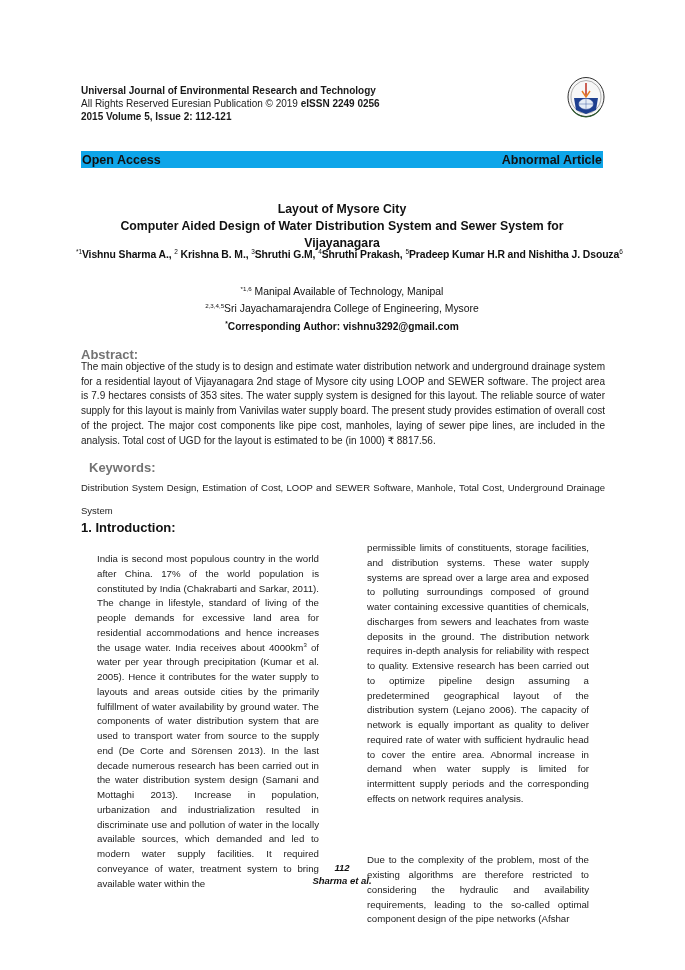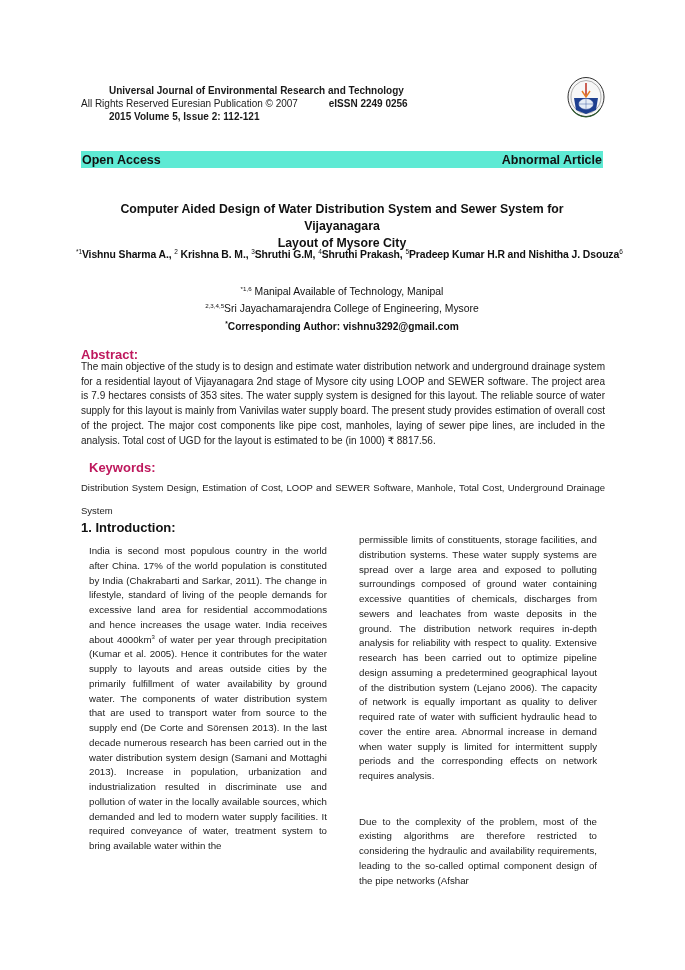--- a/index.html
+++ b/index.html
@@ -3,68 +3,68 @@
   <meta charset="utf-8">
   <style>
     html, body { margin: 0; padding: 0; background: #ffffff; }
     body { width: 685px; height: 970px; position: relative; overflow: hidden;
            font-family: "Liberation Sans", "DejaVu Sans", sans-serif; color: #111; }
     .page { position: absolute; left: 0; top: 0; width: 685px; height: 970px; background: #fff; }
 
     
     .journal-header { position: absolute; left: 81px; top: 84px; width: 460px; font-size: 10px; line-height: 13.2px; color: #1a1a1a; }
     .journal-header .line { white-space: nowrap; }
-    .b { font-weight: bold; margin-left: 28px; }
+    .b { font-weight: bold; }
     .logo { position: absolute; left: 566px; top: 76px; width: 40px; height: 46px; }
 
     
-    .access-bar { position: absolute; left: 81px; top: 151px; width: 522px; height: 17px; background: #5eead4;
+    .access-bar { position: absolute; left: 81px; top: 151px; width: 522px; height: 17px; background: #0ea5e9;
                   display: flex; justify-content: space-between; align-items: center; box-sizing: border-box; padding: 6px 1px; }
     .access-bar span { font-size: 12.5px; font-weight: bold; color: #111; }
 
     
     .title { position: absolute; left: 81px; top: 201px; width: 522px; text-align: center; font-weight: bold; font-size: 12.3px; line-height: 17px; color: #111; }
 
     .authors { position: absolute; left: 76px; top: 248px; width: 534px; text-align: center; font-weight: bold; font-size: 10.4px; white-space: nowrap; letter-spacing: -0.1px; }
     .authors sup { font-size: 6.5px; font-weight: normal; vertical-align: 4px; }
 
     .affils { position: absolute; left: 81px; top: 282px; width: 522px; text-align: center; font-size: 10.4px; line-height: 13.5px; }
     .affils sup { font-size: 6.2px; vertical-align: 4px; }
 
     .corresp { position: absolute; left: 81px; top: 320px; width: 522px; text-align: center; font-size: 10.2px; font-weight: bold; }
     .corresp sup { font-size: 6.5px; vertical-align: 4px; }
 
     
-    .section-h { position: absolute; left: 81px; font-weight: bold; font-size: 13px; color: #be185d; }
+    .section-h { position: absolute; left: 81px; font-weight: bold; font-size: 13px; color: #737373; }
     .abstract-h { top: 347px; }
     .abstract-body { position: absolute; left: 81px; top: 360px; width: 524px; font-size: 10px; line-height: 14.7px; font-weight: normal; text-align: justify; color: #1a1a1a; }
 
     .keywords-h { top: 460px; margin-left: 8px; }
     .keywords-body { position: absolute; left: 81px; top: 476px; width: 524px; font-size: 9.5px; line-height: 23px; text-align: justify; color: #222; }
 
     
     .col { position: absolute; width: 254px; font-size: 9.7px; line-height: 14.75px; text-align: justify; color: #222; }
-    .col p { margin: 8px; }
+    .col p { margin: 16px; }
     .col-left { left: 81px; top: 536px; }
     .col-right { left: 351px; top: 525px; }
     .intro-h { position: absolute; left: 81px; top: 520px; font-weight: bold; font-size: 13px; color: #111; text-align: right; }
     .col sup { font-size: 6px; vertical-align: 4px; line-height: 0; }
     .para-gap { height: 14.75px; }
 
     
     .footer { position: absolute; left: 81px; top: 861px; width: 522px; text-align: center; font-size: 9.5px; line-height: 13px; font-weight: bold; font-style: italic; color: #111; }
   </style>
 </head>
 <body>
 
 <div class="page">
 
   <div class="journal-header">
     <div class="line b">Universal Journal of Environmental Research and Technology</div>
-    <div class="line"><span>All Rights Reserved Euresian Publication © 2007 </span><span class="b">eISSN 2249 0256</span></div>
+    <div class="line"><span>All Rights Reserved Euresian Publication © 2019 </span><span class="b">eISSN 2249 0256</span></div>
     <div class="line b">2015 Volume 5, Issue 2: 112-121</div>
   </div>
 
   <svg class="logo" viewBox="0 0 40 46">
     <ellipse cx="20" cy="21" rx="18" ry="19.5" fill="#f7f7f7" stroke="#333" stroke-width="1"></ellipse>
     <ellipse cx="20" cy="21" rx="15" ry="16.5" fill="none" stroke="#666" stroke-width="0.5"></ellipse>
     <path d="M8 22 L32 22 L30 34 L20 38 L10 34 Z" fill="#1d3f8f"></path>
     <ellipse cx="20" cy="28" rx="7" ry="5" fill="#e6eef7" stroke="#fff" stroke-width="0.5"></ellipse>
     <line x1="13" y1="28" x2="27" y2="28" stroke="#1d3f8f" stroke-width="0.4"></line>
     <line x1="20" y1="23" x2="20" y2="33" stroke="#1d3f8f" stroke-width="0.4"></line>
@@ -72,22 +72,22 @@
     <path d="M16 15 L20 21 L24 15" fill="none" stroke="#e67e22" stroke-width="1.4"></path>
     <path d="M6 33 Q10 40 20 41 Q30 40 34 33" fill="none" stroke="#2e5d2e" stroke-width="1.2"></path>
   </svg>
 
   <div class="access-bar">
     <span>Open Access</span>
     <span>Abnormal Article</span>
   </div>
 
   <div class="title">
+    <div>Layout of Mysore City</div>
     <div>Computer Aided Design of Water Distribution System and Sewer System for Vijayanagara</div>
-    <div>Layout of Mysore City</div>
   </div>
 
   <div class="authors">
     <sup>*1</sup><span>Vishnu Sharma A., </span><sup>2</sup><span> Krishna B. M., </span><sup>3</sup><span>Shruthi G.M, </span><sup>4</sup><span>Shruthi Prakash, </span><sup>5</sup><span>Pradeep Kumar H.R and Nishitha J. Dsouza</span><sup>6</sup>
   </div>
 
   <div class="affils">
     <div><sup>*1,6</sup><span> Manipal Available of Technology, Manipal</span></div>
     <div><sup>2,3,4,5</sup><span>Sri Jayachamarajendra College of Engineering, Mysore</span></div>
   </div>
@@ -103,13 +103,17 @@
   <div class="intro-h">1. Introduction:</div>
   <div class="col col-left">
     <p><span>India is second most populous country in the world after China. 17% of the world population is constituted by India (Chakrabarti and Sarkar, 2011). The change in lifestyle, standard of living of the people demands for excessive land area for residential accommodations and hence increases the usage water. India receives about 4000km</span><sup>3</sup><span> of water per year through precipitation (Kumar et al. 2005). Hence it contributes for the water supply to layouts and areas outside cities by the primarily fulfillment of water availability by ground water. The components of water distribution system that are used to transport water from source to the supply end (De Corte and Sörensen 2013). In the last decade numerous research has been carried out in the water distribution system design (Samani and Mottaghi 2013). Increase in population, urbanization and industrialization resulted in discriminate use and pollution of water in the locally available sources, which demanded and led to modern water supply facilities. It required conveyance of water, treatment system to bring available water within the</span></p>
   </div>
   <div class="col col-right">
     <p>permissible limits of constituents, storage facilities, and distribution systems. These water supply systems are spread over a large area and exposed to polluting surroundings composed of ground water containing excessive quantities of chemicals, discharges from sewers and leachates from waste deposits in the ground. The distribution network requires in-depth analysis for reliability with respect to quality. Extensive research has been carried out to optimize pipeline design assuming a predetermined geographical layout of the distribution system (Lejano 2006). The capacity of network is equally important as quality to deliver required rate of water with sufficient hydraulic head to cover the entire area. Abnormal increase in demand when water supply is limited for intermittent supply periods and the corresponding effects on network requires analysis.</p>
     <div class="para-gap"></div>
     <p>Due to the complexity of the problem, most of the existing algorithms are therefore restricted to considering the hydraulic and availability requirements, leading to the so-called optimal component design of the pipe networks (Afshar</p>
   </div>
 
+  <div class="footer">
+    <div>112</div>
+    <div>Sharma et al.</div>
+  </div>
 </div>
 
 </body></html>

